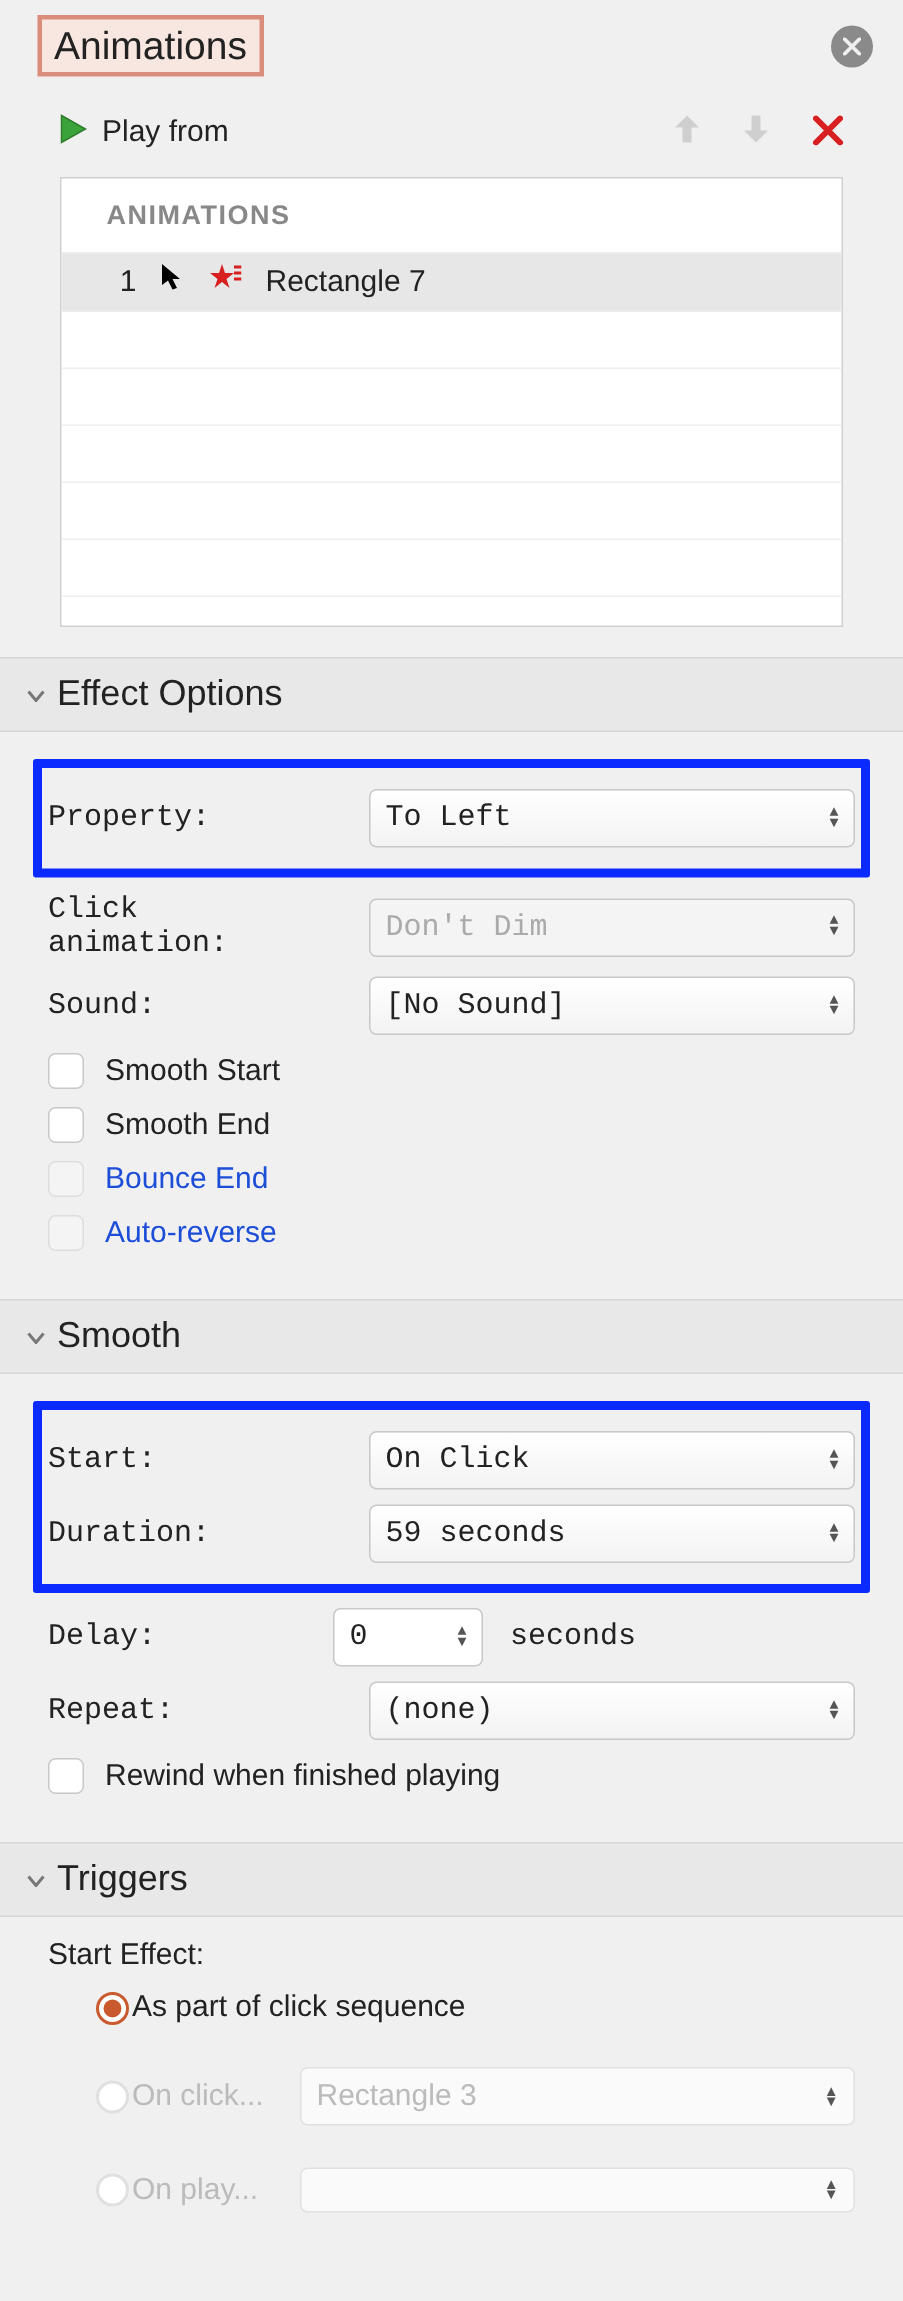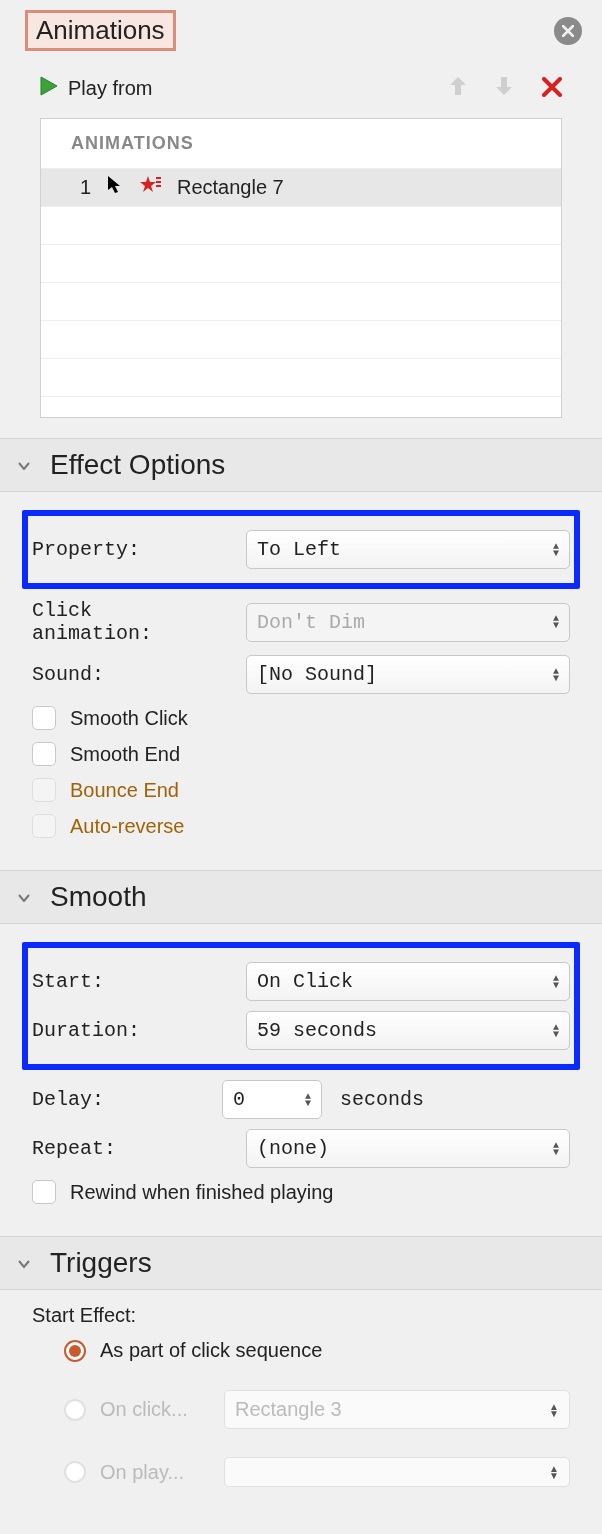--- a/index.html
+++ b/index.html
@@ -80,22 +80,22 @@
 .anim-name { font-size: 20px; }
 .section {
   border-top: 1px solid #d5d5d5;
   border-bottom: 1px solid #d5d5d5;
   background: #e8e8e8;
 }
 .section-header {
   display: flex;
   align-items: center;
   padding: 10px 18px;
-  gap: 20px;
-  font-size: 28px;
+  gap: 8px;
+  font-size: 24px;
   cursor: pointer;
 }
 .chevron { font-size: 14px; color: #777; }
 .section-body {
   background: #f0f0f0;
   padding: 14px 32px 20px 32px;
 }
 .form-row {
   display: flex;
   align-items: center;
@@ -130,21 +130,21 @@
   padding: 4px;
   margin: 4px -10px;
 }
 .check-row {
   display: flex;
   align-items: center;
   gap: 14px;
   margin: 12px 0;
   font-size: 20px;
 }
-.check-row.disabled { color: #a16207; }
+.check-row.disabled { color: #1d4ed8; }
 .checkbox {
   width: 24px; height: 24px;
   border: 1px solid #c8c8c8;
   border-radius: 5px;
   background: #fff;
   cursor: pointer;
 }
 .check-row.disabled .checkbox { background: #f4f4f4; border-color: #ddd; cursor: default; }
 .num-input {
   border: 1px solid #c8c8c8;
@@ -154,21 +154,21 @@
   width: 100px;
   font-size: 20px;
   display: flex;
   align-items: center;
   justify-content: space-between;
 }
 .suffix { margin-left: 18px; font-size: 20px; }
 .radio-row {
   display: flex;
   align-items: center;
-  gap: 14px;
+  gap: 2px;
   margin: 12px 0 12px 32px;
   font-size: 20px;
 }
 .radio-row.disabled { color: #bbb; margin-top: 28px; }
 .radio {
   width: 22px; height: 22px;
   border: 2px solid #ccc;
   border-radius: 50%;
   background: #fff;
   display: flex; align-items: center; justify-content: center;
@@ -290,21 +290,21 @@
       <div class="combo">
         <span>[No Sound]</span>
         <span class="stepper-arrows">
             <span>▲</span>
             <span>▼</span>
           </span>
       </div>
     </div>
     <div class="check-row">
       <span class="checkbox"></span>
-      <span>Smooth Click</span>
+      <span>Smooth Start</span>
     </div>
     <div class="check-row">
       <span class="checkbox"></span>
       <span>Smooth End</span>
     </div>
     <div class="check-row disabled">
       <span class="checkbox"></span>
       <span>Bounce End</span>
     </div>
     <div class="check-row disabled">

